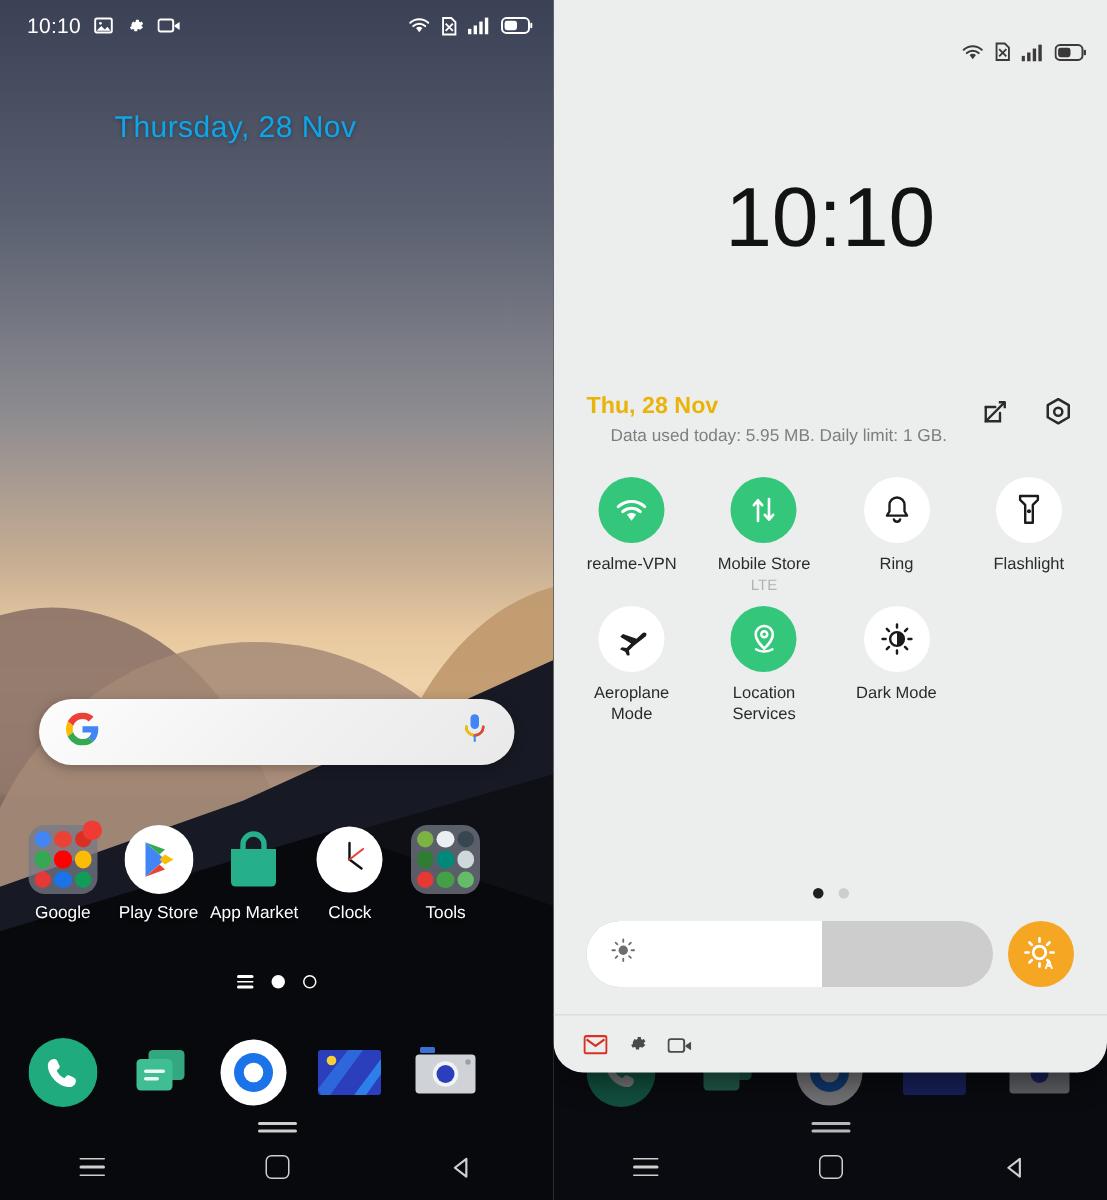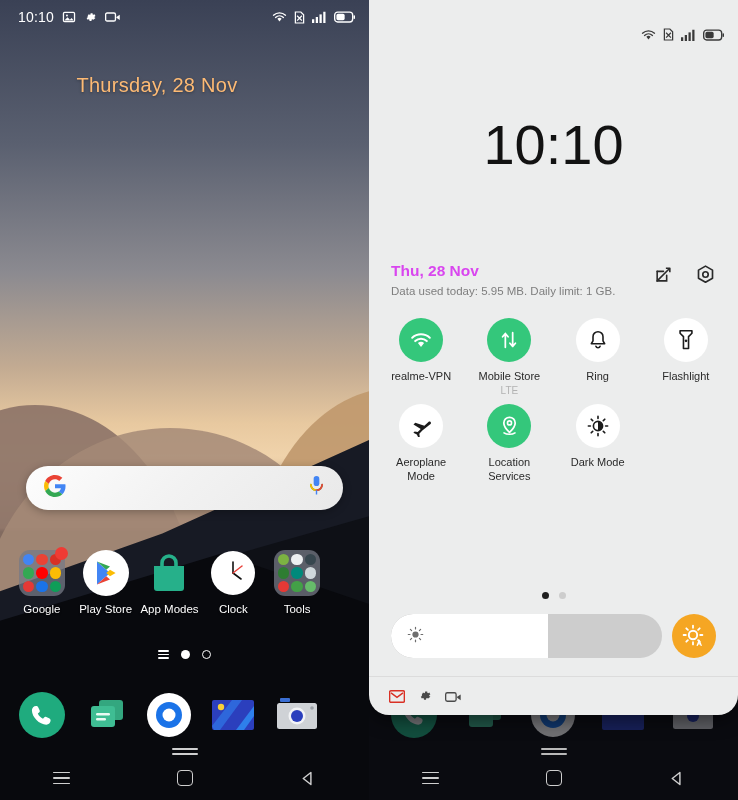--- a/index.html
+++ b/index.html
@@ -82,21 +82,21 @@
     color: #ffffff;
     z-index: 6;
   }
   .sb-left-group { display: flex; align-items: center; gap: 8px; }
   .sb-time { font-size: 14px; letter-spacing: .2px; }
   .sb-right-group { display: flex; align-items: center; gap: 7px; }
   .sb-ico { display: inline-flex; align-items: center; }
 
   .home-date {
     position: absolute; top: 74px; left: 0; width: 314px;
-    text-align: center; color: #fdba74;
+    text-align: center; color: #0ea5e9;
     font-size: 20px; letter-spacing: .3px;
     text-shadow: 0 1px 3px rgba(0,0,0,.35);
     z-index: 6;
   }
 
   
   .gsearch {
     position: absolute; left: 26px; top: 466px;
     width: 317px; height: 44px;
     background: linear-gradient(135deg,#fdfdfd 0%,#f2f2f2 48%,#e9e9e9 100%);
@@ -192,22 +192,22 @@
     position: absolute; top: 112px; left: 0; width: 369px;
     text-align: center;
     font-size: 56px; font-weight: 300; color: #121212;
     letter-spacing: 0px; z-index: 6;
   }
   .qs-datebar {
     position: absolute; top: 262px; left: 22px; width: 325px;
     display: flex; align-items: flex-start; justify-content: space-between;
     z-index: 6;
   }
-  .qs-date { font-size: 15.5px; font-weight: bold; color: #d946ef; }
-  .qs-data { font-size: 11.5px; color: #7e7e7e; margin-top: 5px; }
+  .qs-date { font-size: 15.5px; font-weight: bold; color: #eab308; }
+  .qs-data { font-size: 11.5px; color: #7e7e7e; margin-top: 5px; margin-left: 16px; }
   .qs-actions { display: flex; align-items: center; gap: 22px; padding-top: 2px; }
 
   .tiles {
     position: absolute; left: 8px; top: 318px; width: 353px;
     display: grid; grid-template-columns: repeat(4, 1fr);
     row-gap: 8px;
     z-index: 6;
   }
   .tile { display: flex; flex-direction: column; align-items: center; }
   .tile-circle {
@@ -391,21 +391,21 @@
         <span class="app-label">Play Store</span>
       </div>
 
       <div class="app">
         <div class="app-ico">
           <svg width="46" height="46" viewBox="0 0 46 46">
             <path d="M8 16h30v22a3 3 0 01-3 3H11a3 3 0 01-3-3z" fill="#26b08a"></path>
             <path d="M16 18V13a7 7 0 0114 0v5" fill="none" stroke="#26b08a" stroke-width="3.6" stroke-linecap="round"></path>
           </svg>
         </div>
-        <span class="app-label">App Modes</span>
+        <span class="app-label">App Market</span>
       </div>
 
       <div class="app">
         <div class="app-ico">
           <svg width="46" height="46" viewBox="0 0 46 46">
             <circle cx="23" cy="23" r="22" fill="#ffffff"></circle>
             <path d="M23 23V12" stroke="#111" stroke-width="1.6" stroke-linecap="round"></path>
             <path d="M23 23l8 6" stroke="#111" stroke-width="1.6" stroke-linecap="round"></path>
             <path d="M23 23l9-7" stroke="#e8413a" stroke-width="1.4" stroke-linecap="round"></path>
           </svg>

